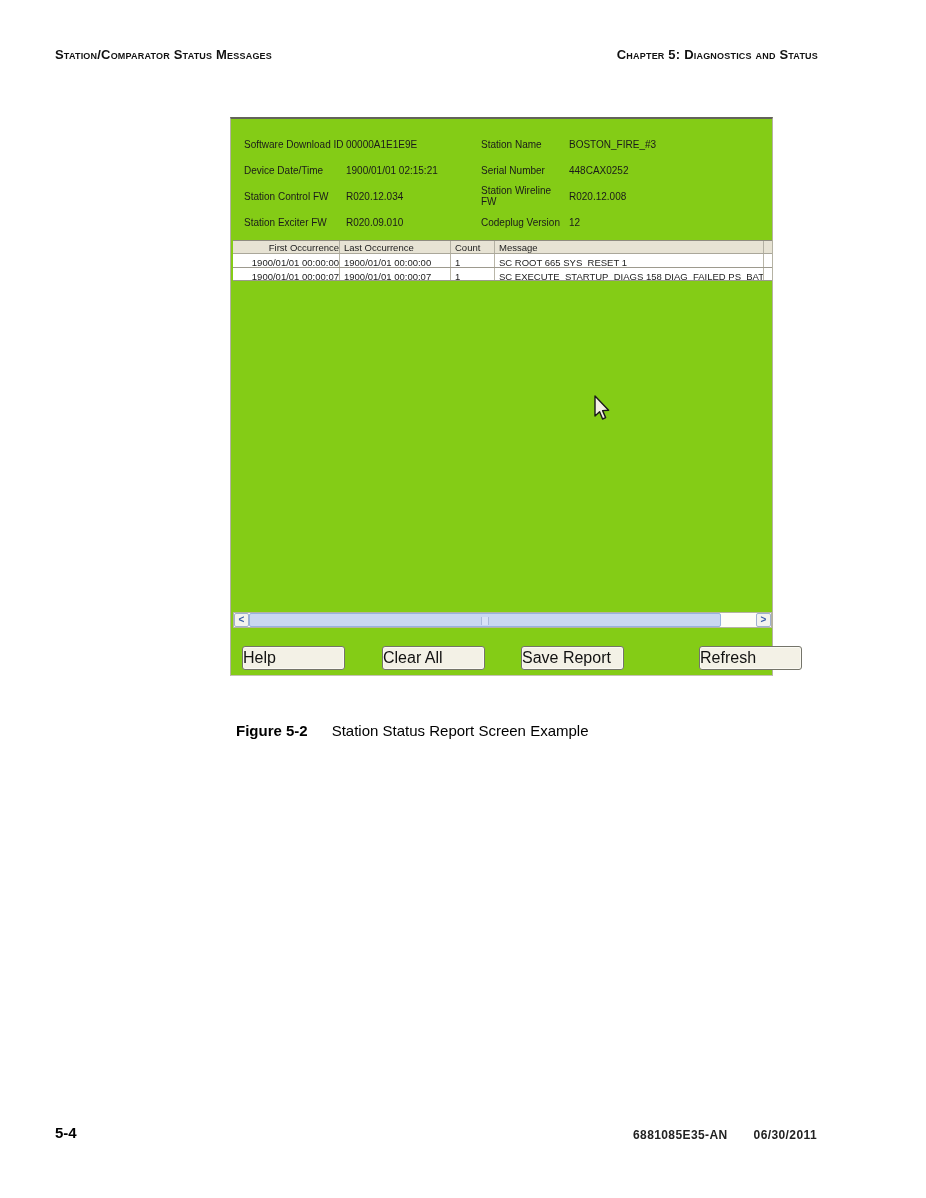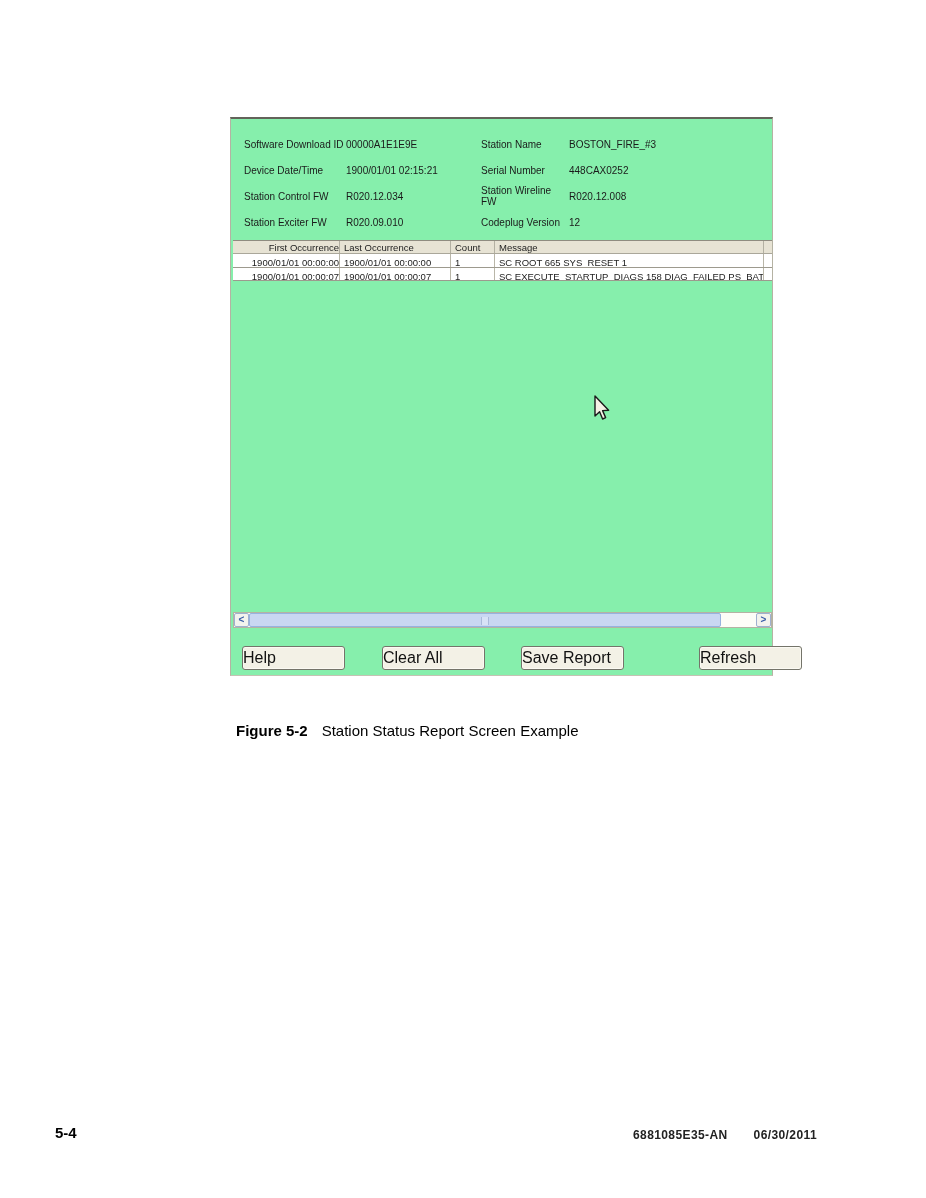--- a/index.html
+++ b/index.html
@@ -3,21 +3,21 @@
 <meta charset="utf-8">
 <style>
   * { margin:0; padding:0; box-sizing:border-box; }
   body { background:#fff; font-family:"Liberation Sans", sans-serif; }
   .page { position:relative; width:926px; height:1198px; background:#ffffff; overflow:hidden; }
 
   
   .run-head { position:absolute; top:47px; left:55px; right:108px; display:flex; justify-content:space-between; font-size:13px; font-weight:bold; font-variant:small-caps; color:#111; letter-spacing:0.2px; }
 
   
-  .shot { position:absolute; left:230px; top:117px; width:543px; height:559px; background:#86efac; border-top:2px solid #63635a; border-left:1px solid #b5b2a3; border-right:1px solid #b5b2a3; border-bottom:1px solid #c5c2b3; }
+  .shot { position:absolute; left:230px; top:117px; width:543px; height:559px; background:#84cc16; border-top:2px solid #63635a; border-left:1px solid #b5b2a3; border-right:1px solid #b5b2a3; border-bottom:1px solid #c5c2b3; }
 
   
   .info-grid { position:absolute; left:13px; top:12px; width:520px; display:grid; grid-template-columns:102px 135px 88px auto; grid-auto-rows:26px; align-items:center; font-size:10px; color:#1a1a1a; }
   .info-grid .val { color:#1a1a1a; }
 
   
   .list { position:absolute; left:2px; top:121px; width:539px; border-top:1px solid #8f8c80; }
   .thead { display:flex; background:#e7e3d4; border-bottom:1px solid #aaa79a; height:13px; }
   .thead .c { font-size:9.5px; color:#222; padding:0 0 0 4px; line-height:13px; border-right:1px solid #b3b0a2; overflow:hidden; white-space:nowrap; }
   .trow { display:flex; background:#ffffff; height:13.5px; border-bottom:1px solid #9d9a8e; }
@@ -38,32 +38,36 @@
   
   .btn-row { position:absolute; left:0; top:527px; width:543px; height:26px; }
   .btn { position:absolute; top:0; width:103px; height:24px; background:#f3f1e6; border:1px solid #74746a; border-radius:3px; font-size:16px; color:#111; text-align:left; line-height:22px; box-shadow:inset 0 0 0 1px #fbfaf3; }
   .btn-help { left:11px; } .btn-clear { left:151px; } .btn-save { left:290px; } .btn-refresh { left:429px;margin-left:39px; }
 
   
   .cursor { position:absolute; left:591px; top:394px; }
 
   
   .caption { position:absolute; left:236px; top:722px; font-size:15px; color:#000; }
-  .caption b { margin-right:14px; }
+  .caption b { margin-right:24px; }
 
   
   .foot-left { position:absolute; left:55px; top:1124px; font-size:15px; font-weight:bold; color:#000; }
   .foot-right { position:absolute; right:109px; top:1128px; font-size:12px; font-weight:bold; color:#222; letter-spacing:0.4px; }
   .foot-right span + span { margin-left:26px; }
 </style>
 </head>
 <body>
 
 <div class="page">
 
+  <div class="run-head">
+    <span>Station/Comparator Status Messages</span>
+    <span>Chapter 5: Diagnostics and Status</span>
+  </div>
 
   <div class="shot">
 
     <div class="info-grid">
       <span>Software Download ID</span>
       <span class="val">00000A1E1E9E</span>
       <span>Station Name</span>
       <span class="val">BOSTON_FIRE_#3</span>
 
       <span>Device Date/Time</span>

